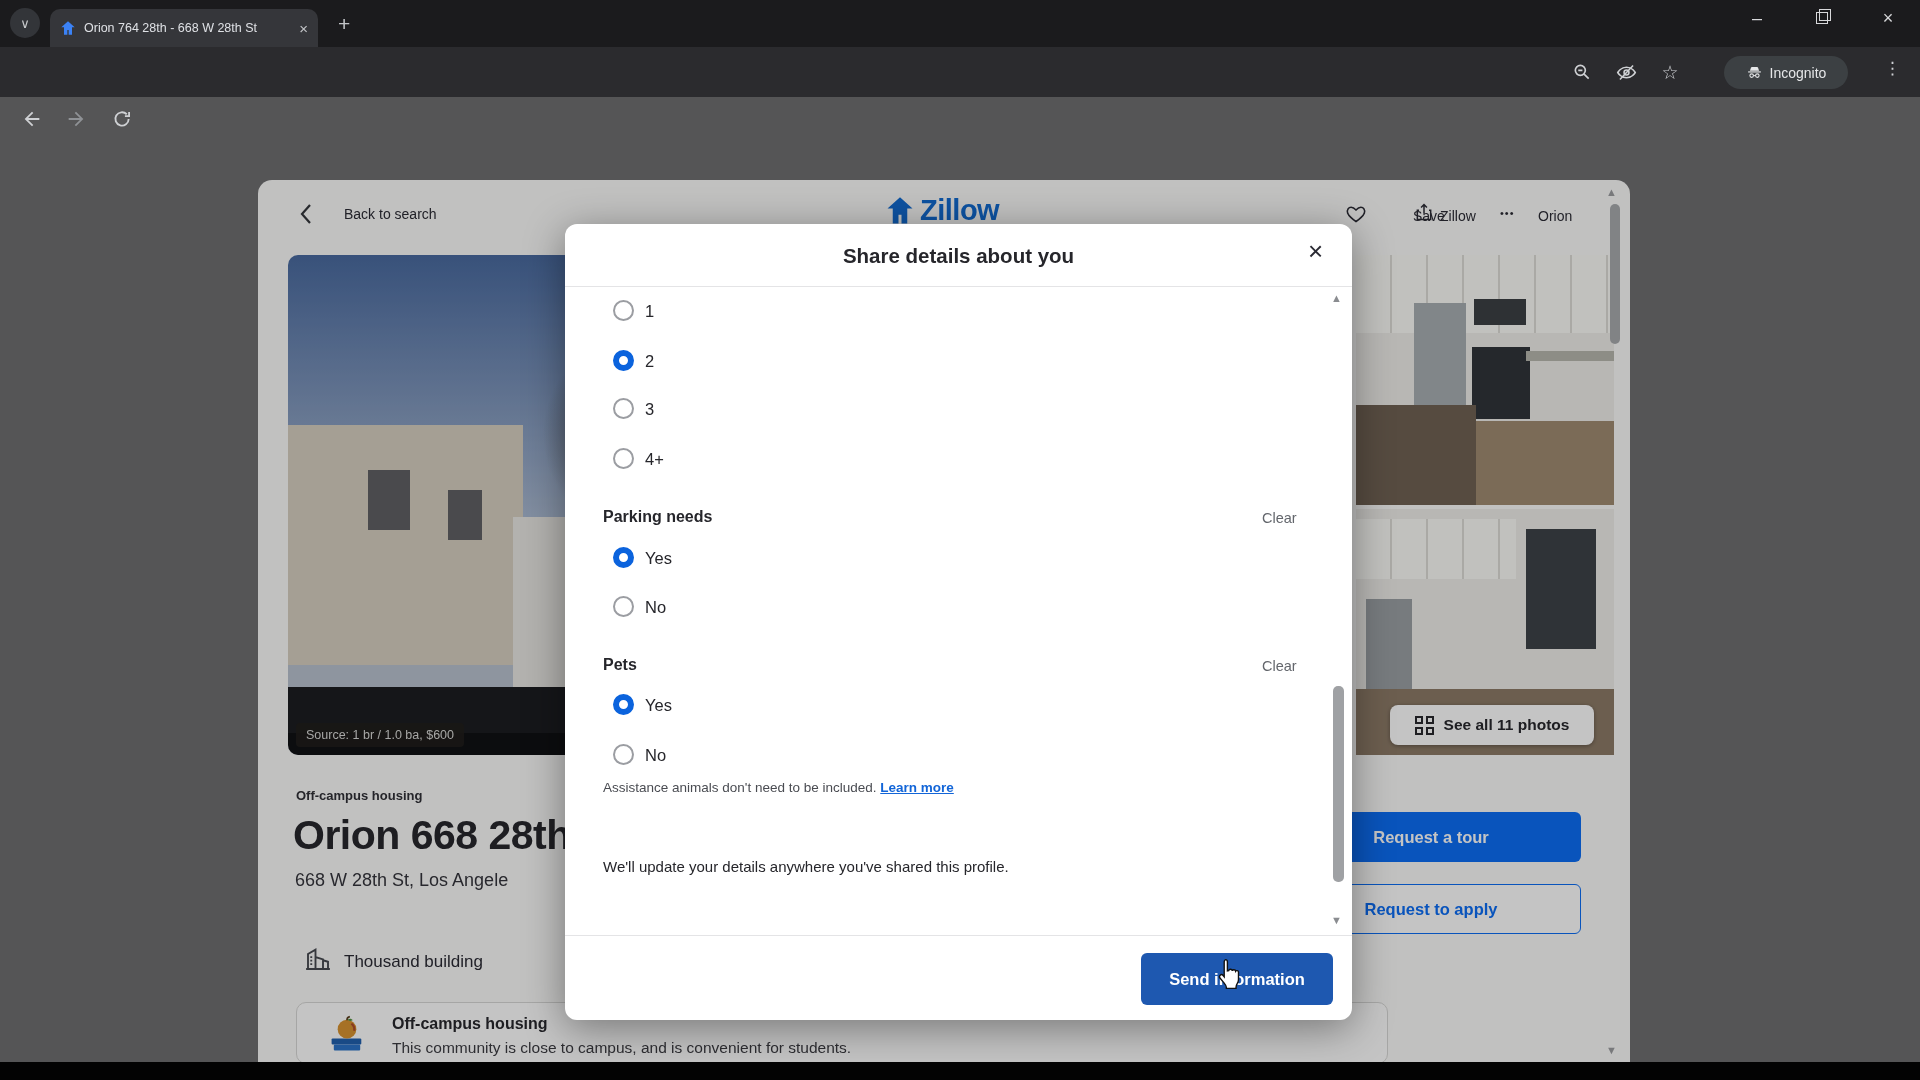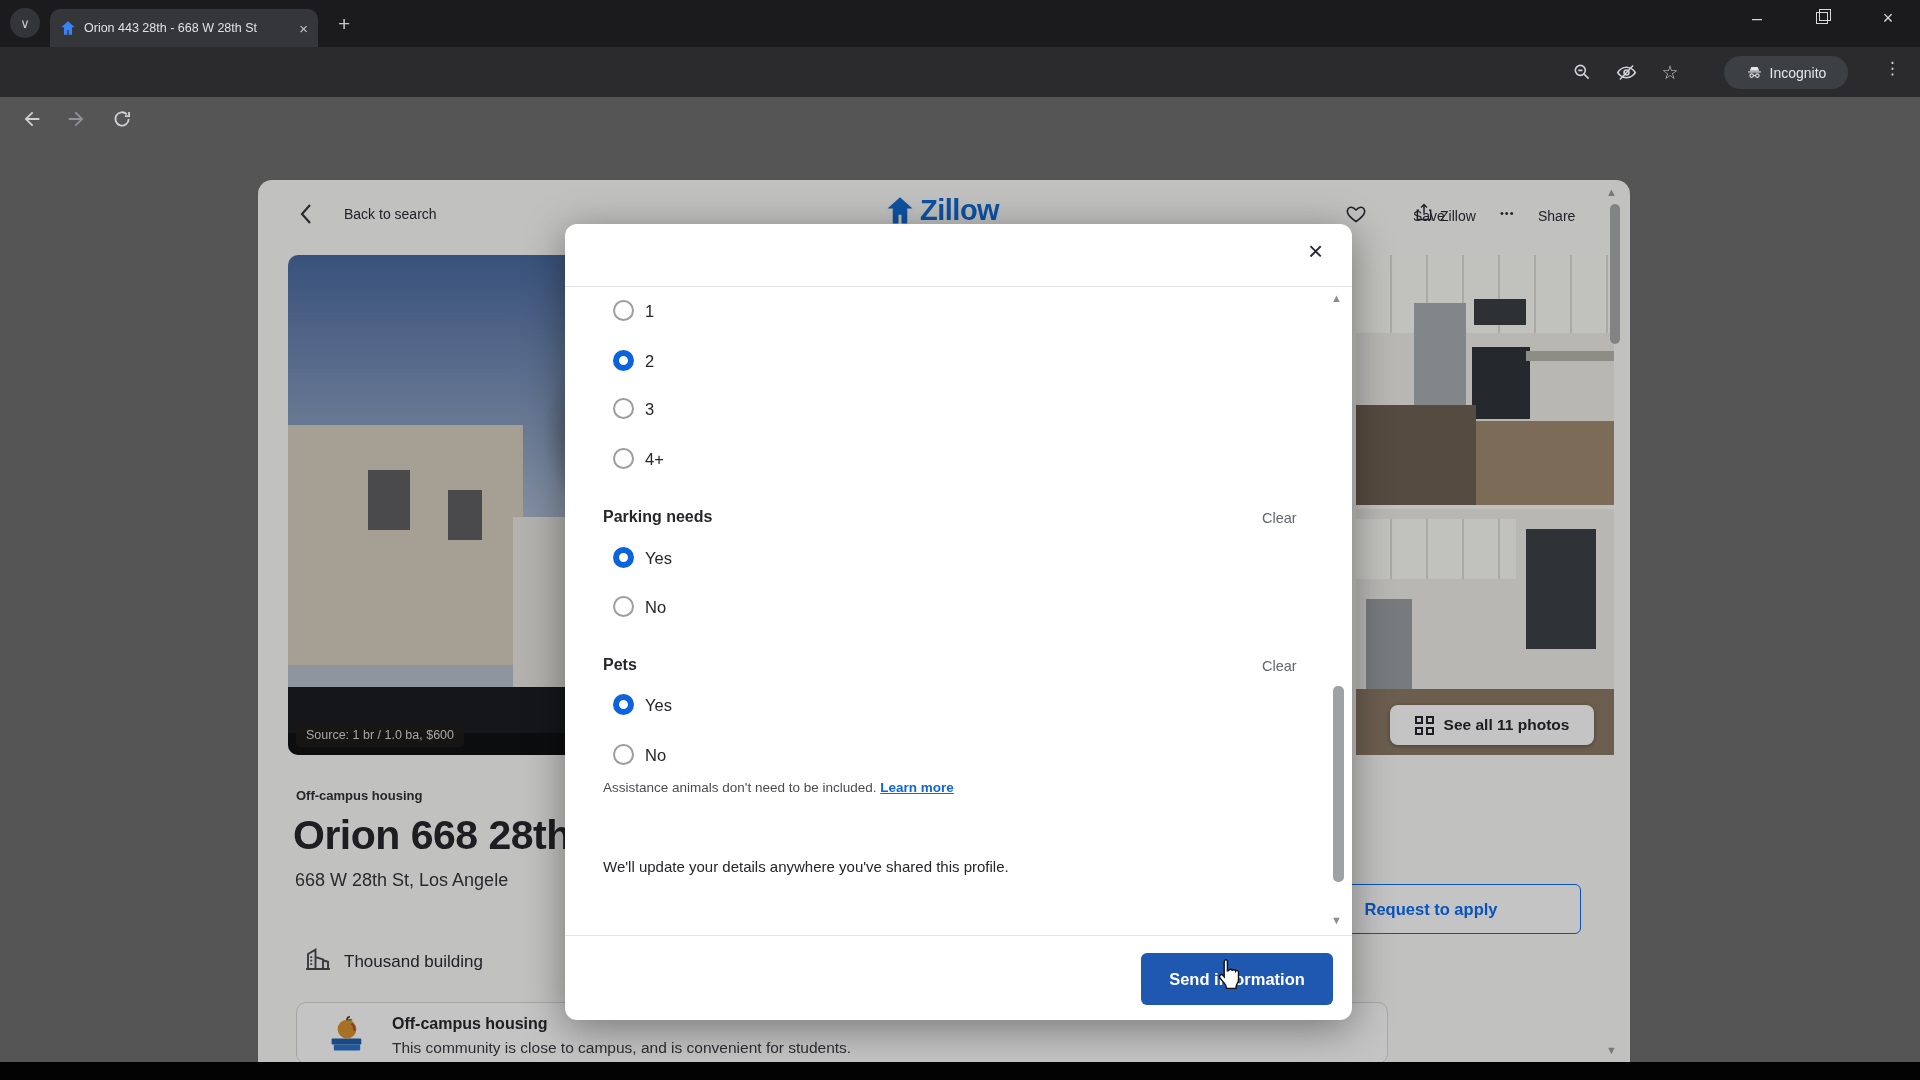--- a/index.html
+++ b/index.html
@@ -130,21 +130,21 @@
   <div class="abs tabstrip">
     <div class="abs tab-search">
       <span>∨</span>
     </div>
     <div class="abs tab">
       <span style="display:flex;">
         <svg width="16" height="16" viewBox="0 0 24 24">
             <path d="M12 2 2 11h4v11h5v-7h2v7h5V11h4z" fill="#3b82f6"></path>
           </svg>
       </span>
-      <span class="tab-title">Orion 443 28th - 668 W 28th St</span>
+      <span class="tab-title">Orion 764 28th - 668 W 28th St</span>
       <span class="tab-close">×</span>
     </div>
     <div class="abs newtab">+</div>
     <div class="abs winbtn" style="left:1734px;">
       <span style="font-size:18px;">–</span>
     </div>
     <div class="abs winbtn" style="left:1799px;">
       <span class="restore-sq"></span>
     </div>
     <div class="abs winbtn" style="left:1865px;">
@@ -308,21 +308,21 @@
     </div>
     <div class="abs p-action" style="left:1114px;margin-left:41px;">Save</div>
     <div class="abs" style="left:1156px;top:22px;">
       <svg width="20" height="20" viewBox="0 0 24 24" fill="none" stroke="#2a2a33" stroke-width="1.8">
           <path d="M12 14V3M8.5 6.5 12 3l3.5 3.5"></path>
           <path d="M6 10H4v11h16V10h-2"></path>
         </svg>
     </div>
     <div class="abs p-action" style="left:1182px;">Zillow</div>
     <div class="abs p-action" style="left:1242px;top:27px;font-size:11px;letter-spacing:1px;">•••</div>
-    <div class="abs p-action" style="left:1280px;">Share</div>
+    <div class="abs p-action" style="left:1280px;">Orion</div>
 
     <div class="abs photo-main">
       <div class="abs ph-bldg-left"></div>
       <div class="ph-bldg-win" style="left:80px;top:215px;width:42px;height:60px;"></div>
       <div class="ph-bldg-win" style="left:160px;top:235px;width:34px;height:50px;"></div>
       <div class="abs ph-house"></div>
       <div class="ph-house-win" style="left:375px;top:320px;width:90px;height:80px;"></div>
       <div class="ph-house-win" style="left:320px;top:325px;width:26px;height:75px;border-width:2px;"></div>
       <div class="ph-house-win" style="left:495px;top:325px;width:26px;height:75px;border-width:2px;"></div>
       <div class="abs ph-trunk"></div>
@@ -384,26 +384,28 @@
             <circle cx="20" cy="16.5" r="8.5" fill="#d8922e"></circle>
             <path d="M24 11.5c2 1.5 3 4 2.5 6.5" stroke="#b04a2a" stroke-width="2" fill="none"></path>
             <path d="M20 8.5c0-2 1-3.2 2.6-3.4" stroke="#5a3d1c" stroke-width="1.6" fill="none"></path>
             <path d="M20.5 8c1.8-1.6 3.8-1.2 4.6.3-1.7 1.1-3.6.9-4.6-.3z" fill="#4f8f3a"></path>
           </svg>
       </div>
       <div class="abs ic-title">Off-campus housing</div>
       <div class="abs ic-text">This community is close to campus, and is convenient for students.</div>
     </div>
 
+    <div class="abs btn-tour">Request a tour</div>
     <div class="abs btn-apply">Request to apply</div>
   </div>
 
   <div class="abs backdrop"></div>
 
   <div class="abs modal">
+    <div class="abs m-title">Share details about you</div>
     <div class="abs m-close">×</div>
     <div class="abs m-div" style="top:62px;"></div>
 
     <span class="rdo" style="left:48px;top:76px;"></span>
     <span class="opt-label" style="left:80px;top:78px;">1</span>
     <span class="rdo sel" style="left:48px;top:126px;"></span>
     <span class="opt-label" style="left:80px;top:128px;">2</span>
     <span class="rdo" style="left:48px;top:174px;"></span>
     <span class="opt-label" style="left:80px;top:176px;">3</span>
     <span class="rdo" style="left:48px;top:224px;"></span>

